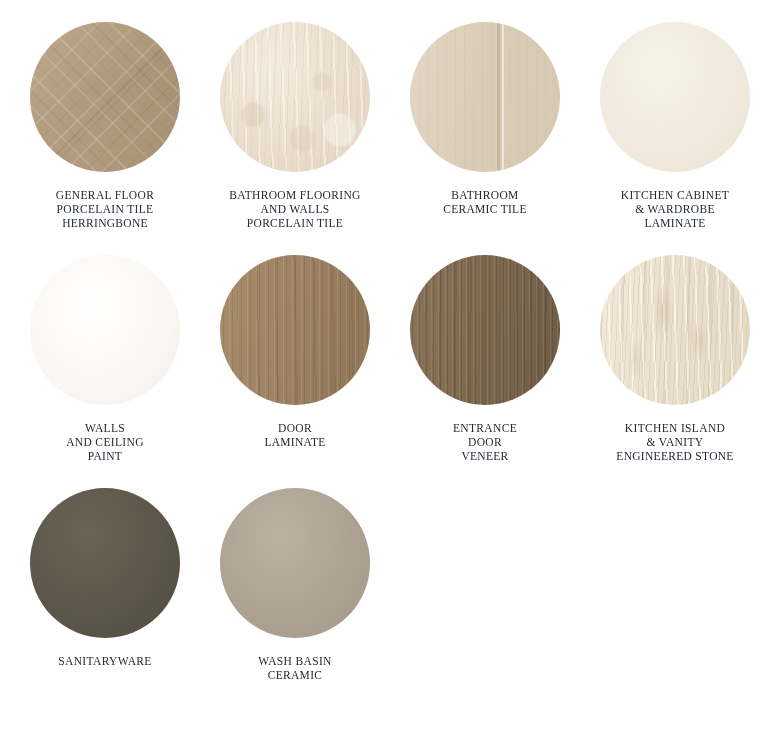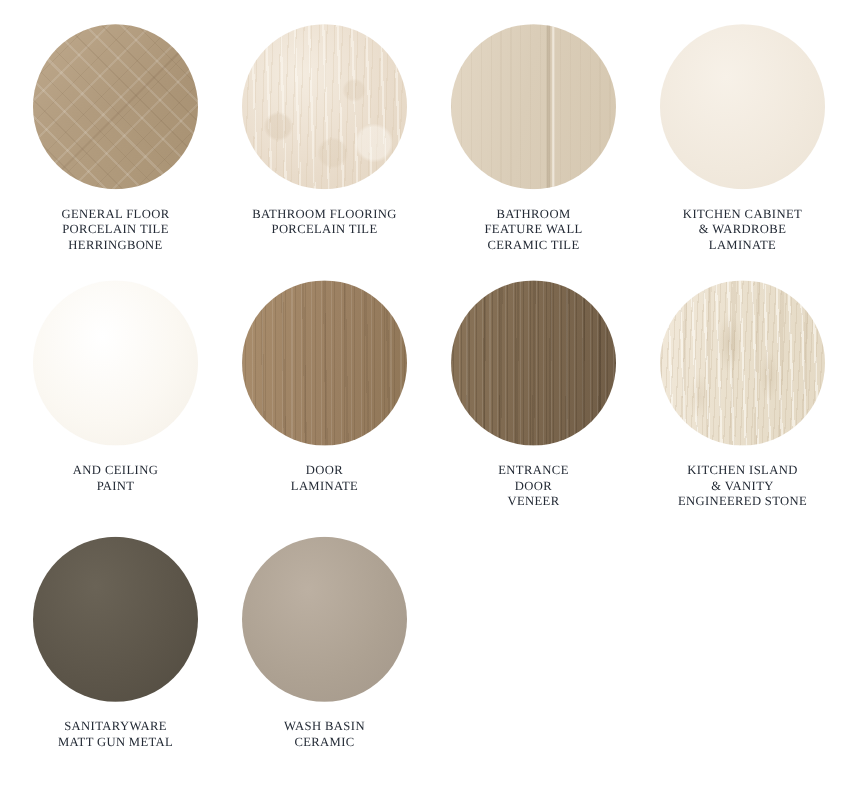--- a/index.html
+++ b/index.html
@@ -269,45 +269,46 @@
       <span class="cap-line">GENERAL FLOOR</span>
       <span class="cap-line">PORCELAIN TILE</span>
       <span class="cap-material">HERRINGBONE</span>
     </div>
   </div>
 
   <div class="cell">
     <div class="swatch tex-travertine-cream"></div>
     <div class="caption">
       <span class="cap-line">BATHROOM FLOORING</span>
+      <span class="cap-line">AND WALLS</span>
       <span class="cap-material">PORCELAIN TILE</span>
     </div>
   </div>
 
   <div class="cell">
     <div class="swatch tex-ceramic-joint"></div>
     <div class="caption">
       <span class="cap-line">BATHROOM</span>
-      <span class="cap-line">FEATURE WALL</span>
       <span class="cap-material">CERAMIC TILE</span>
     </div>
   </div>
 
   <div class="cell">
     <div class="swatch tex-laminate-ivory"></div>
     <div class="caption">
       <span class="cap-line">KITCHEN CABINET</span>
       <span class="cap-line">&amp; WARDROBE</span>
       <span class="cap-material">LAMINATE</span>
     </div>
   </div>
 
   <div class="cell">
     <div class="swatch tex-paint-white"></div>
     <div class="caption">
+      <span class="cap-line">WALLS</span>
       <span class="cap-line">AND CEILING</span>
       <span class="cap-material">PAINT</span>
     </div>
   </div>
 
 
   <div class="cell">
     <div class="swatch tex-wood-walnut"></div>
     <div class="caption">
       <span class="cap-line">DOOR</span>
@@ -331,21 +332,20 @@
       <span class="cap-line">KITCHEN ISLAND</span>
       <span class="cap-line">&amp; VANITY</span>
       <span class="cap-material">ENGINEERED STONE</span>
     </div>
   </div>
 
   <div class="cell">
     <div class="swatch tex-gunmetal"></div>
     <div class="caption">
       <span class="cap-line">SANITARYWARE</span>
-      <span class="cap-material">MATT GUN METAL</span>
     </div>
   </div>
 
   <div class="cell">
     <div class="swatch tex-ceramic-taupe"></div>
     <div class="caption">
       <span class="cap-line">WASH BASIN</span>
       <span class="cap-material">CERAMIC</span>
     </div>
   </div>

